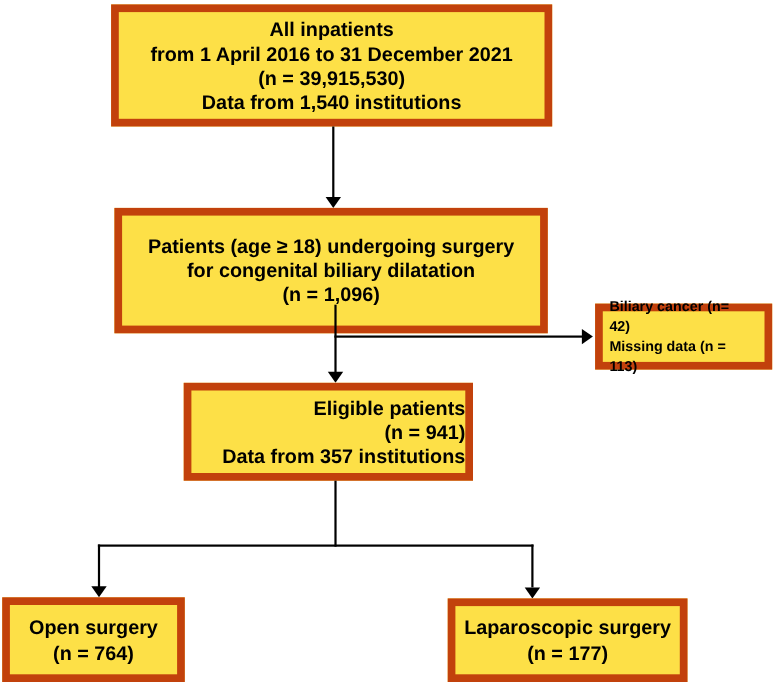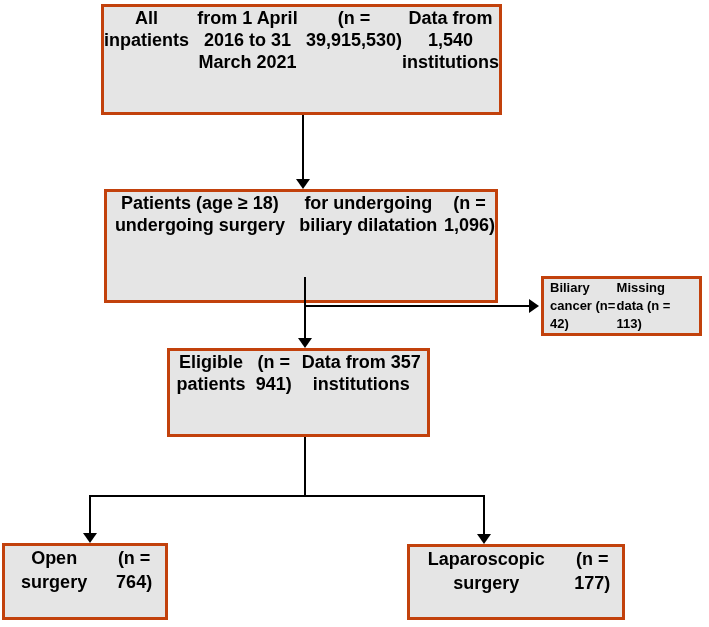--- a/index.html
+++ b/index.html
@@ -12,24 +12,24 @@
     width: 709px;
     height: 627px;
     background: #ffffff;
     font-family: "Liberation Sans", sans-serif;
     color: #000000;
     overflow: hidden;
   }
   .box {
     position: absolute;
     box-sizing: border-box;
-    border: 3px solid #c2410c;
-    background: #e5e5e5;
+    border: 7px solid #c2410c;
+    background: #fde047;
     display: flex;
-    flex-direction: row;
+    flex-direction: column;
     justify-content: center;
     text-align: center;
     font-weight: bold;
     font-size: 18px;
     line-height: 22px;
   }
   .box--small {
     font-size: 13px;
     line-height: 18px;
     text-align: left;
@@ -59,21 +59,21 @@
     height: 0;
     border-top: 7px solid transparent;
     border-bottom: 7px solid transparent;
     border-left: 10px solid #000000;
   }
 
   
   #box-all-inpatients        { left: 101px; top: 4px;   width: 401px; height: 111px; }
   #box-surgery-patients      { left: 104px; top: 189px; width: 394px; height: 114px; }
   #box-excluded              { left: 541px; top: 276px; width: 161px; height: 60px; }
-  #box-eligible-patients     { left: 167px; top: 348px; width: 263px; height: 89px; }
+  #box-eligible-patients     { left: 167px; top: 348px; width: 263px; height: 89px; text-align: right; }
   #box-open-surgery          { left: 2px;   top: 543px; width: 166px; height: 77px; }
   #box-laparoscopic-surgery  { left: 375px; top: 544px; width: 218px; height: 76px; margin-left: 32px; }
 
   
   #vline-1   { left: 302px; top: 115px; width: 2px; height: 66px; }
   #arrow-1   { left: 296px; top: 179px; }
   #vline-2   { left: 304px; top: 277px; width: 2px; height: 62px; }
   #arrow-2   { left: 298px; top: 338px; }
   #hline-branch { left: 304px; top: 305px; width: 226px; height: 2px; }
   #arrow-branch { left: 529px; top: 299px; }
@@ -84,31 +84,31 @@
   #vline-right { left: 483px; top: 495px; width: 2px; height: 39px; }
   #arrow-right-drop { left: 477px; top: 534px; }
 </style>
 </head>
 <body>
 
 <div class="canvas">
 
   <div class="box" id="box-all-inpatients">
     <div>All inpatients</div>
-    <div>from 1 April 2016 to 31 March 2021</div>
+    <div>from 1 April 2016 to 31 December 2021</div>
     <div>(n = 39,915,530)</div>
     <div>Data from 1,540 institutions</div>
   </div>
 
   <div class="vline" id="vline-1"></div>
   <div class="arrow-down" id="arrow-1"></div>
 
   <div class="box" id="box-surgery-patients">
     <div>Patients (age ≥ 18) undergoing surgery</div>
-    <div>for undergoing biliary dilatation</div>
+    <div>for congenital biliary dilatation</div>
     <div>(n = 1,096)</div>
   </div>
 
   <div class="vline" id="vline-2"></div>
   <div class="arrow-down" id="arrow-2"></div>
   <div class="hline" id="hline-branch"></div>
   <div class="arrow-right" id="arrow-branch"></div>
 
   <div class="box box--small" id="box-excluded">
     <div>Biliary cancer (n= 42)</div>

